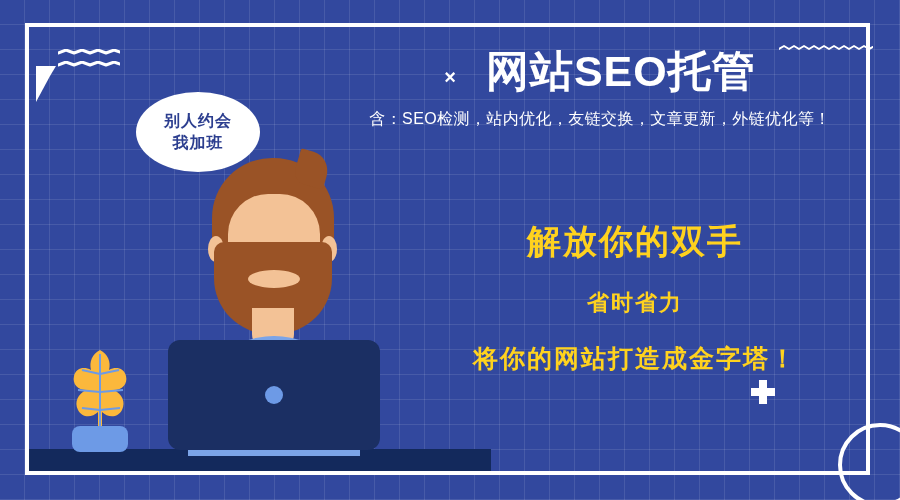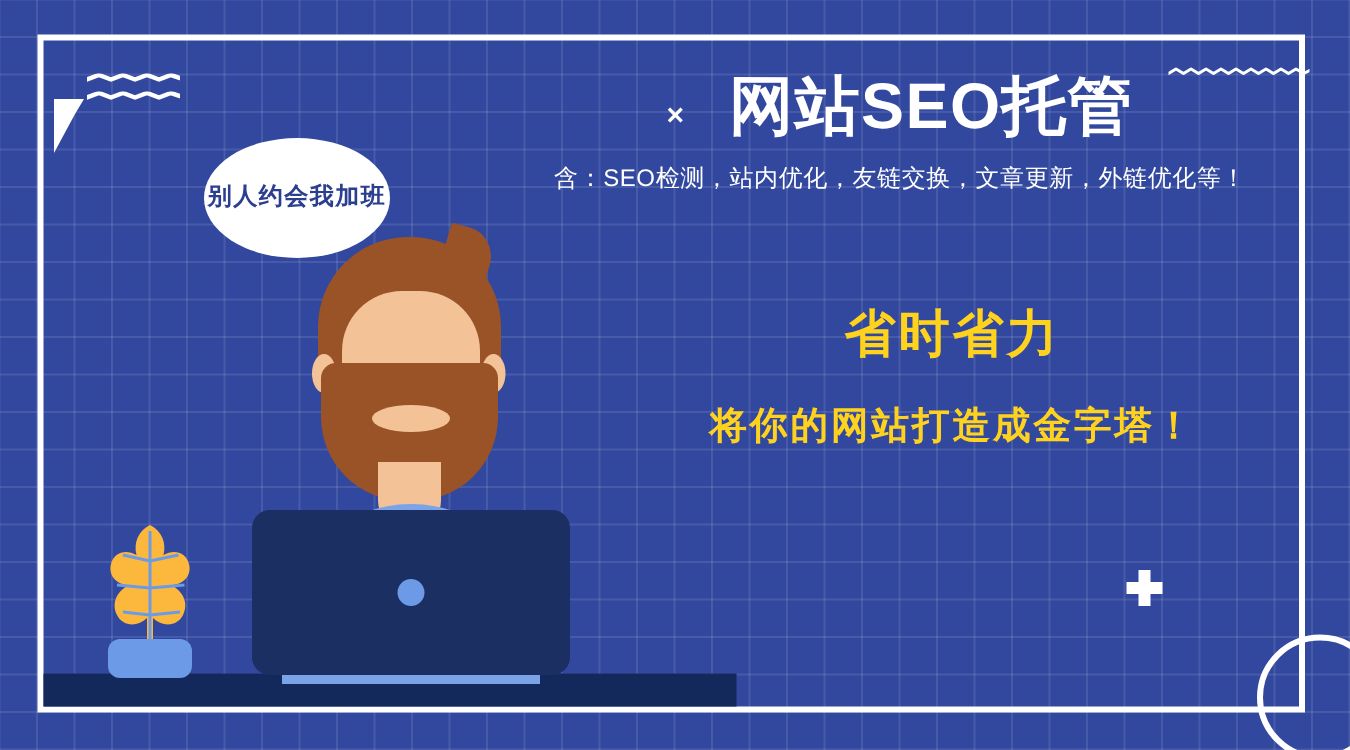--- a/index.html
+++ b/index.html
@@ -116,21 +116,21 @@
   }
   .slogan-line {
     color: #ffd21e;
     font-weight: bold;
     letter-spacing: 2px;
     line-height: 1;
     white-space: nowrap;
   }
   #slogan-1 { font-size: 34px; }
   #slogan-2 { font-size: 34px; margin-top: 34px; }
-  #slogan-3 { font-size: 34px; margin-top: 16px; }
+  #slogan-3 { font-size: 22px; margin-top: 34px; }
   #slogan-4 { font-size: 25px; margin-top: 32px; }
 
   
   #desk {
     position: absolute;
     left: 29px; top: 449px;
     width: 462px; height: 22px;
     background: #13295c;
   }
   
@@ -200,21 +200,21 @@
     border-radius: 50%;
   }
   
   #speech-bubble {
     position: absolute;
     left: 136px; top: 92px;
     width: 124px; height: 80px;
     background: #ffffff;
     border-radius: 50%;
     display: flex;
-    flex-direction: row;
+    flex-direction: column;
     align-items: center;
     justify-content: center;
     z-index: 5;
   }
   #speech-bubble .bubble-line {
     color: #2c3e8f;
     font-size: 16px;
     font-weight: bold;
     line-height: 1.35;
     letter-spacing: 1px;
@@ -269,20 +269,21 @@
 
   <div id="headline-block">
     <div id="title-row">
       <span id="title-x">×</span>
       <span id="main-title">网站SEO托管</span>
     </div>
     <div id="subtitle">含：SEO检测，站内优化，友链交换，文章更新，外链优化等！</div>
   </div>
 
   <div id="slogan-block">
+    <div id="slogan-2" class="slogan-line">解放你的双手</div>
     <div id="slogan-3" class="slogan-line">省时省力</div>
     <div id="slogan-4" class="slogan-line">将你的网站打造成金字塔！</div>
   </div>
 
   <div id="desk"></div>
 
   <div id="person">
     <div id="hair"></div>
     <div id="hair-tuft"></div>
     <div id="ear-left" class="ear"></div>

